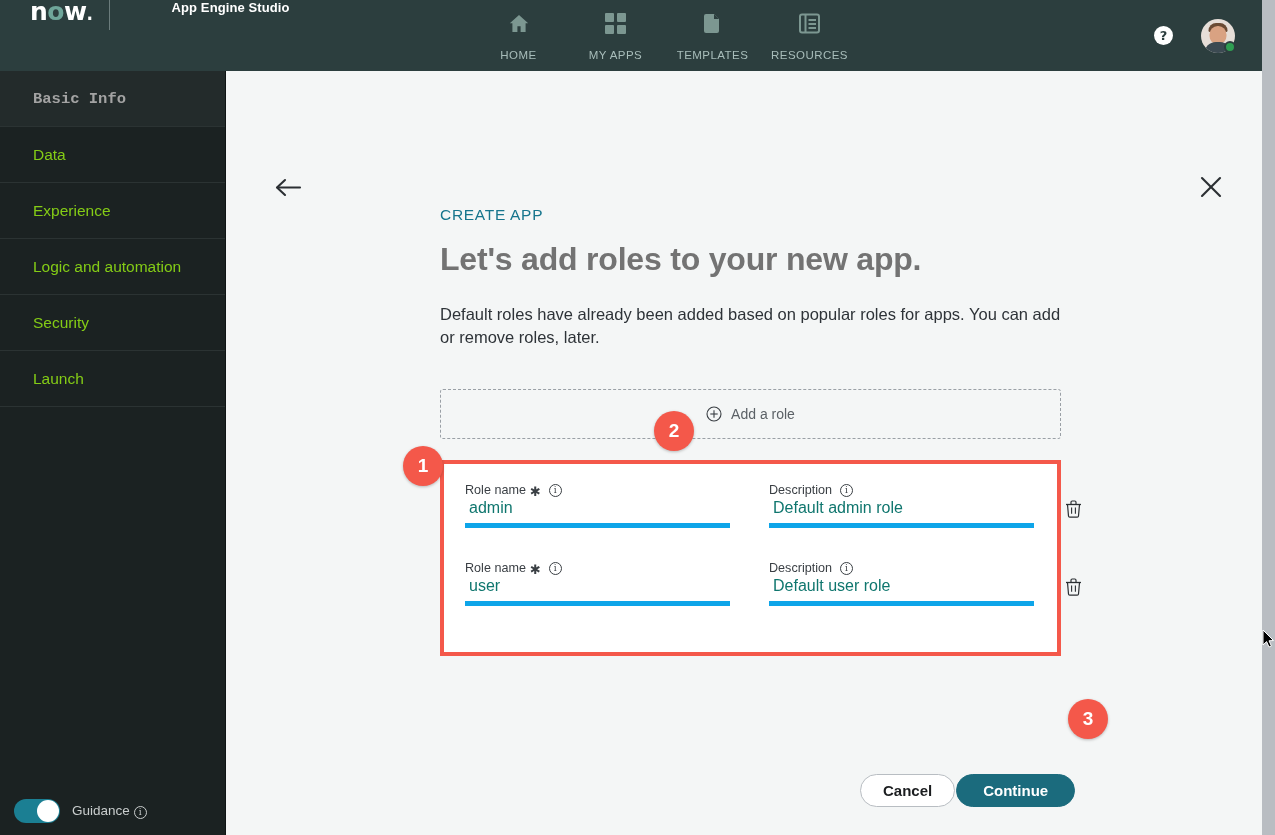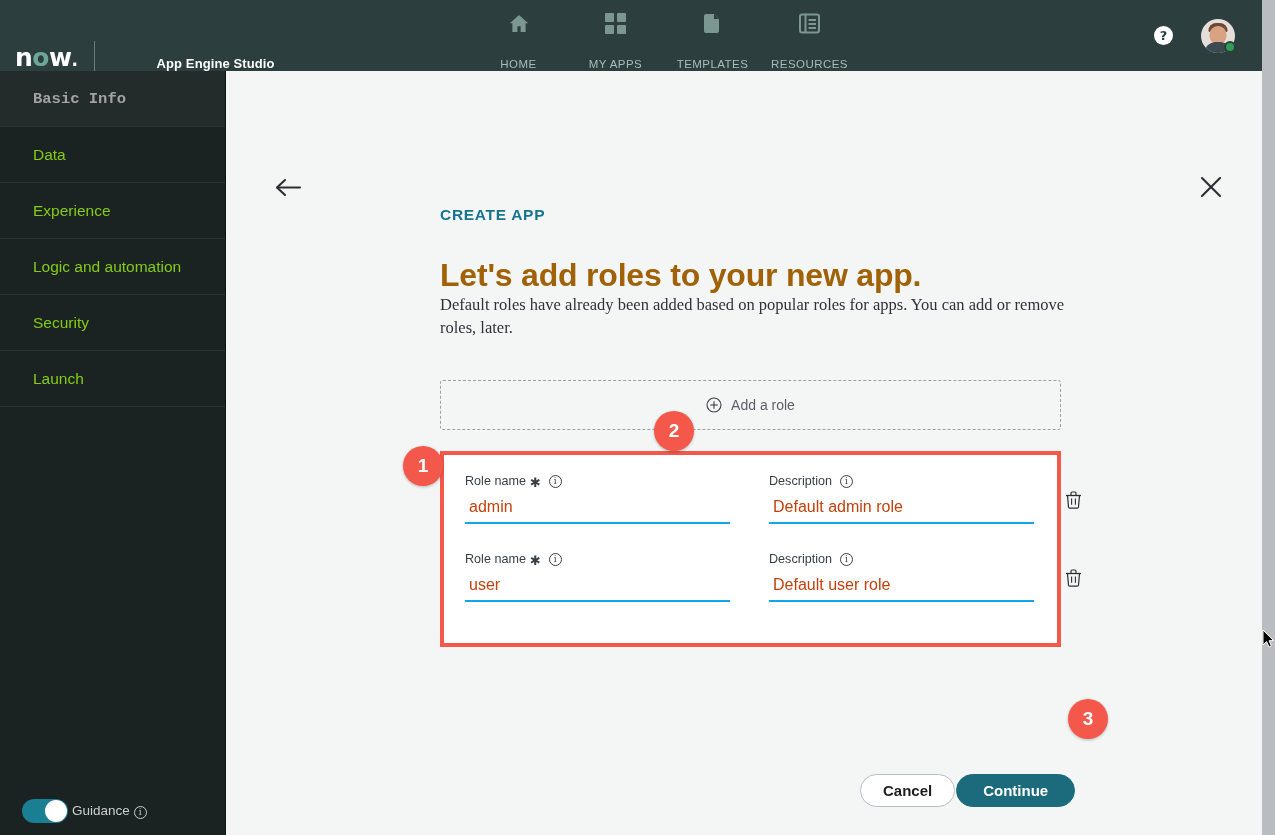--- a/index.html
+++ b/index.html
@@ -16,21 +16,21 @@
     overflow: hidden;
   }
 
   
   .header {
     position: absolute; top: 0; left: 0;
     width: 1262px; height: 71px;
     background: #2c3e3e;
     display: flex; align-items: center;
   }
-  .brand { display: flex; align-items: flex-end; padding-left: 15px; height: 100%; }
+  .brand { display: flex; align-items: flex-start; padding-left: 30px; height: 100%; }
   .logo-now {
     font-family: "DejaVu Sans", sans-serif;
     font-size: 25px; font-weight: 700; letter-spacing: -0.5px;
     color: #ffffff; line-height: 1;
     position: relative; top: -1px;
   }
   .logo-now .o-green { color: #6fa69a; }
   .logo-now .dot { font-size: 17px; }
   .brand-divider {
     width: 1px; height: 30px; background: #6b7c7c;
@@ -46,21 +46,21 @@
     position: absolute; left: 470px; top: 0;
     height: 71px; display: flex; align-items: flex-start;
   }
   .topnav-item {
     width: 97px; padding-top: 10px;
     display: flex; flex-direction: column; align-items: center;
     cursor: pointer; text-decoration: none;
   }
   .topnav-icon { height: 27px; display: flex; align-items: center; justify-content: center; }
   .topnav-label {
-    margin-top: 21px;
+    margin-top: 12px;
     color: #a8bdba; font-size: 11.5px; letter-spacing: 0.45px;
   }
 
   .header-right {
     position: absolute; right: 13px; top: 0; height: 71px;
     display: flex; align-items: center; gap: 28px; padding-right: 14px;
   }
   .help-btn {
     width: 19px; height: 19px; border-radius: 50%;
     background: #ffffff; color: #2c3e3e;
@@ -105,22 +105,22 @@
     height: 56px; display: flex; align-items: center;
     padding-left: 33px;
     color: #84cc16; font-size: 15.5px;
     border-bottom: 1px solid #2b3333;
     cursor: pointer;
   }
   .side-item.active {
     background: #232b2b; color: #a3a3a3; font-weight: 700; font-family: Liberation Mono, monospace;
   }
   .guidance {
-    position: absolute; left: 22px; bottom: 12px;
-    display: flex; align-items: center; gap: 4px;
+    position: absolute; left: 14px; bottom: 12px;
+    display: flex; align-items: center; gap: 12px;
   }
   .toggle {
     width: 46px; height: 24px; border-radius: 12px;
     background: #1b7f93; position: relative; cursor: pointer;
   }
   .toggle .knob {
     position: absolute; right: 1px; top: 1px;
     width: 22px; height: 22px; border-radius: 50%; background: #ffffff;
   }
   .guidance-label { color: #c9cdcd; font-size: 13.5px; }
@@ -144,32 +144,32 @@
     display: flex; align-items: center; justify-content: center;
   }
   .close-x {
     position: absolute; right: 33px; top: 98px;
     width: 36px; height: 36px; cursor: pointer;
     display: flex; align-items: center; justify-content: center;
   }
 
   .content { position: absolute; left: 214px; top: 135px; width: 640px; }
   .eyebrow {
-    color: #16758d; font-size: 15.5px; font-weight: 700;
+    color: #16758d; font-size: 15.5px; font-weight: 400;
     letter-spacing: 0.7px;
   }
   .headline {
-    margin-top: 33px;
-    font-size: 32px; font-weight: 700; color: #a16207;
+    margin-top: 17px;
+    font-size: 32px; font-weight: 700; color: #737373;
     letter-spacing: -0.2px;
   }
   .subtext {
+    margin-top: 25px;
     font-size: 16.5px; color: #2e3338; line-height: 1.38;
     max-width: 625px;
-    font-family: Liberation Serif, serif;
   }
 
   
   .add-role {
     margin-top: 40px;
     width: 621px; height: 50px;
     border: 1px dashed #9aa0a6; border-radius: 3px;
     display: flex; align-items: center; justify-content: center;
     gap: 9px; cursor: pointer; background: transparent;
   }
@@ -195,25 +195,24 @@
     font-size: 12.6px; color: #3a3f44;
     display: flex; align-items: center; gap: 4px;
     height: 17px;
   }
   .req-star {
     font-family: "DejaVu Sans", sans-serif;
     font-size: 13px; color: #3a3f44; line-height: 1;
     position: relative; top: 1px;
   }
   .field-input {
-    margin-top: 8px;
-    border: none; border-bottom: 2px solid #0ea5e9;
+    border: none; border-bottom: 5px solid #0ea5e9;
     background: transparent;
     font-family: "Liberation Sans", sans-serif;
-    font-size: 16px; color: #c2410c;
+    font-size: 16px; color: #0f766e;
     padding: 0 4px 6px 4px;
     outline: none;
   }
   .field-rolename { width: 265px; }
   .field-desc { width: 265px; }
   .col-rolename { margin-left: 0px; }
   .col-desc { margin-left: 39px; }
   .trash-btn {
     margin-left: 31px; margin-top: 15px;
     width: 22px; height: 24px; cursor: pointer;

